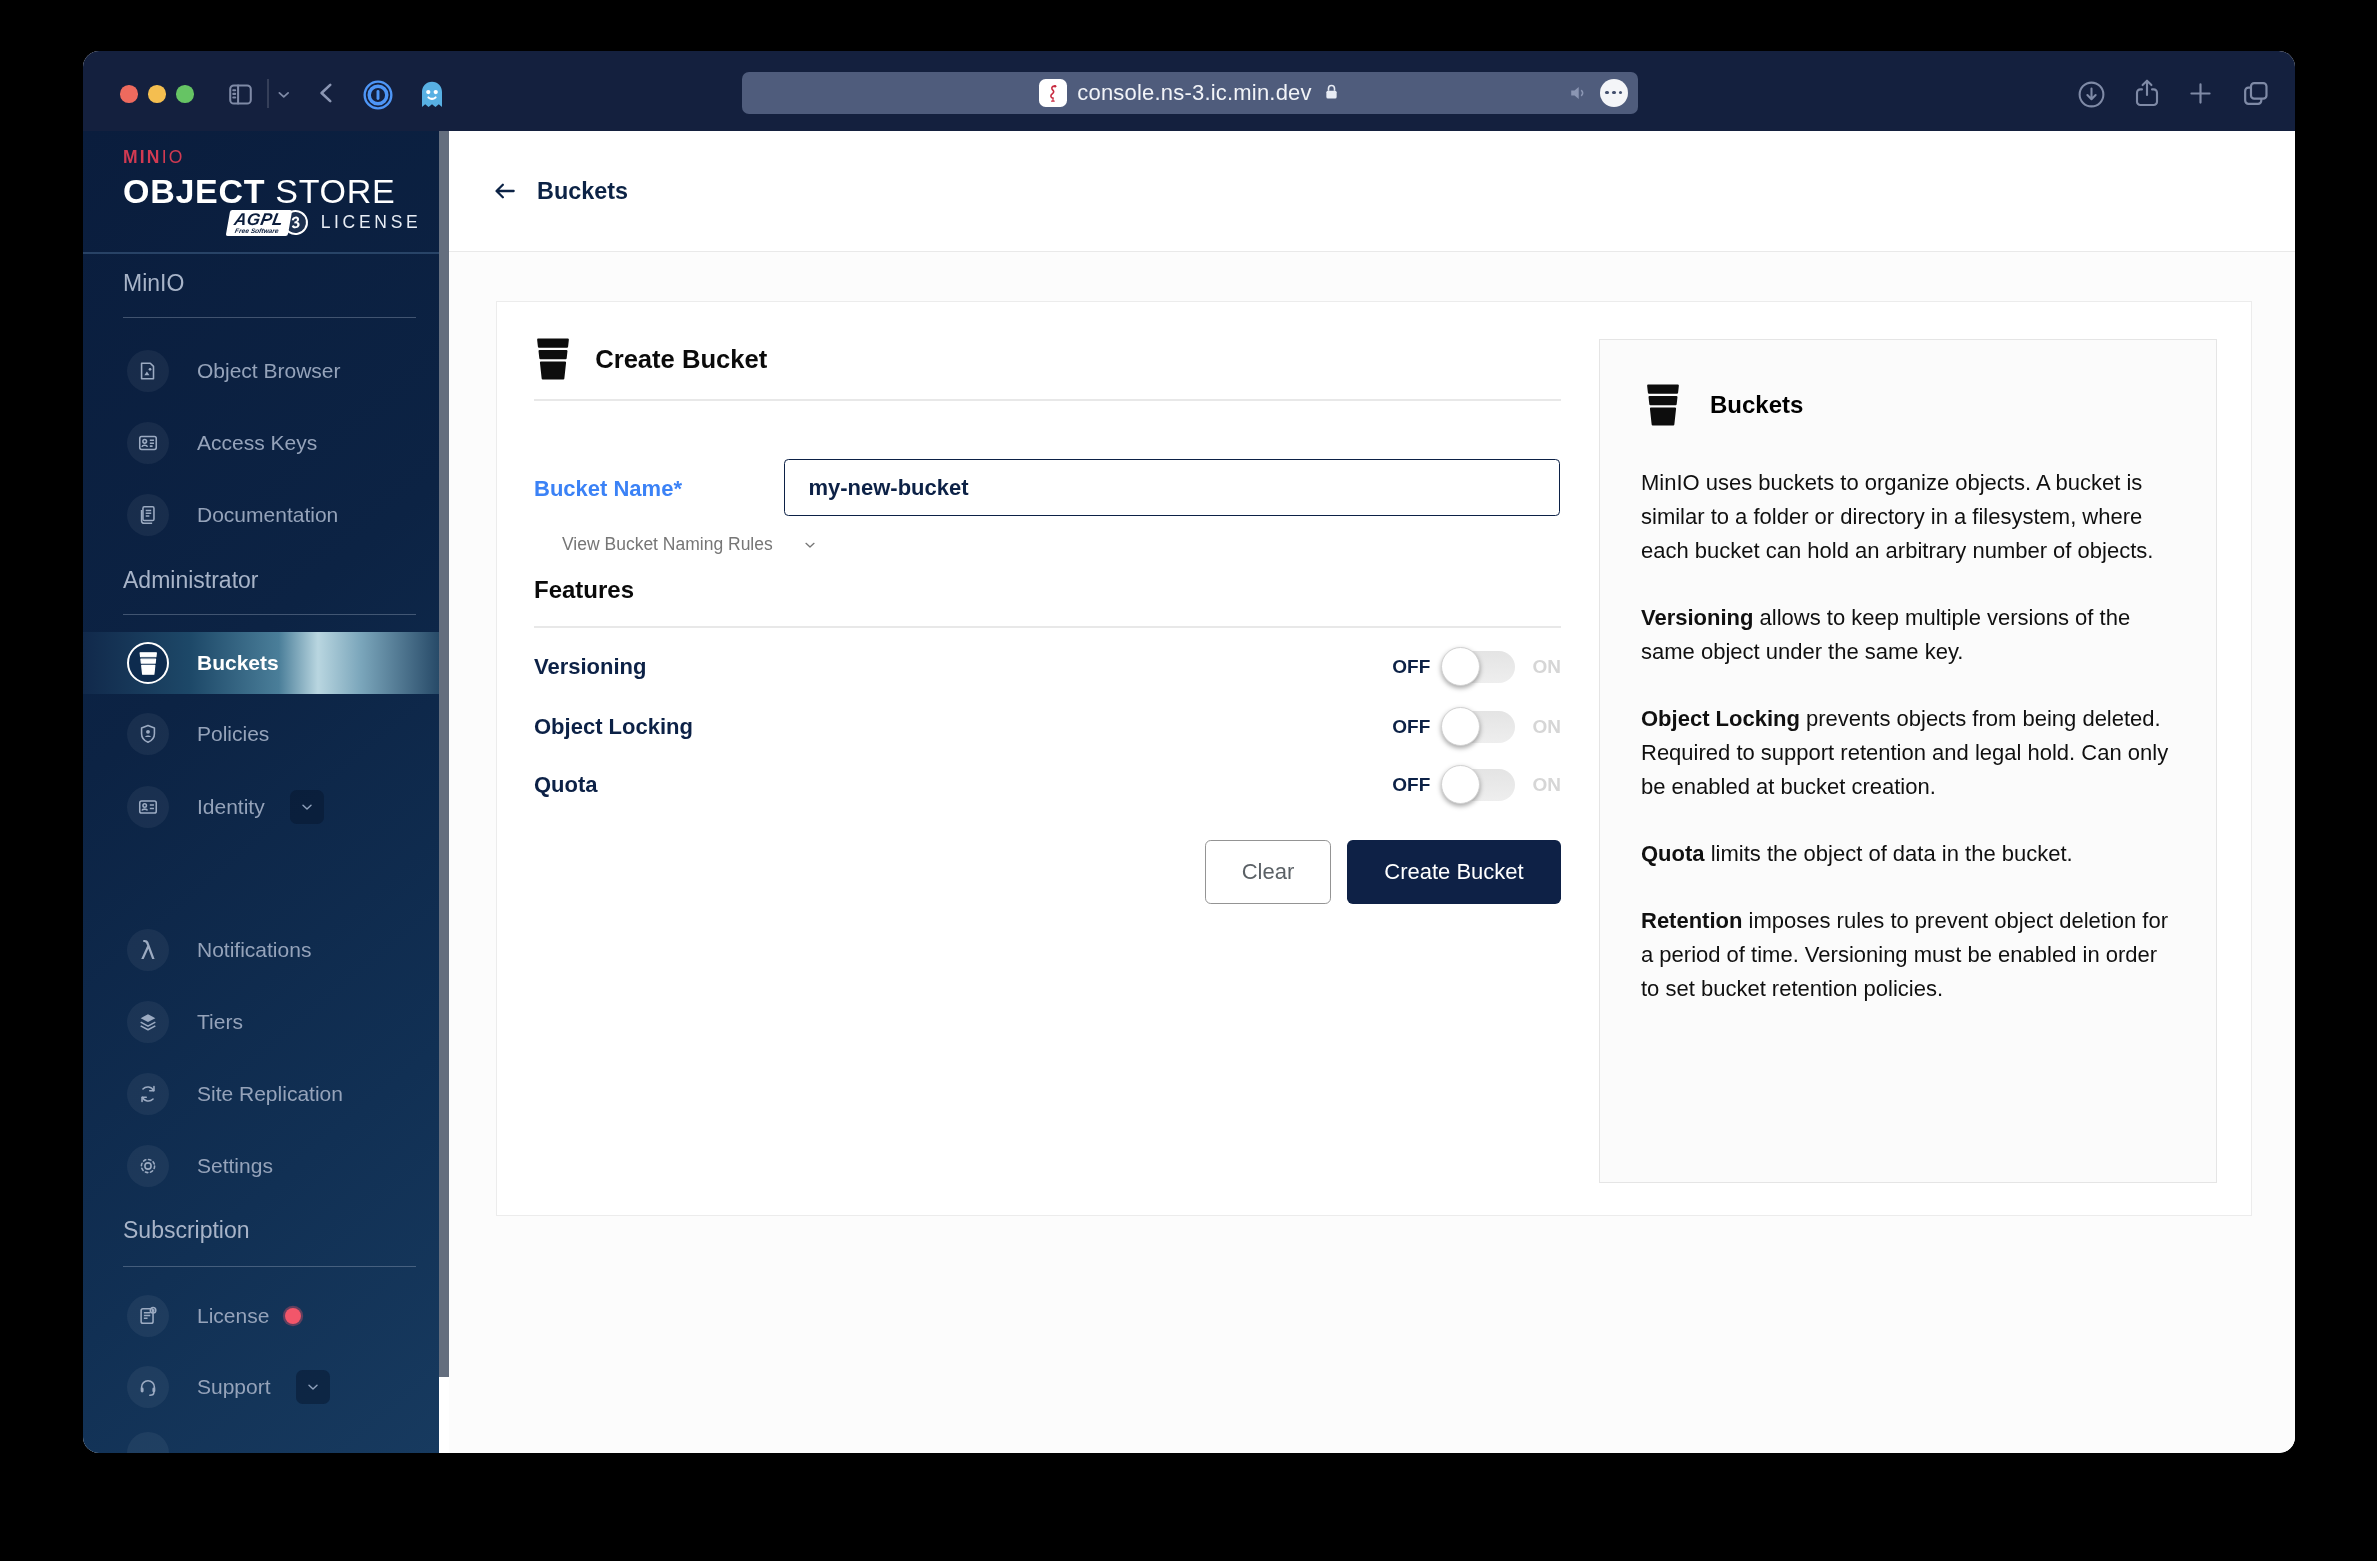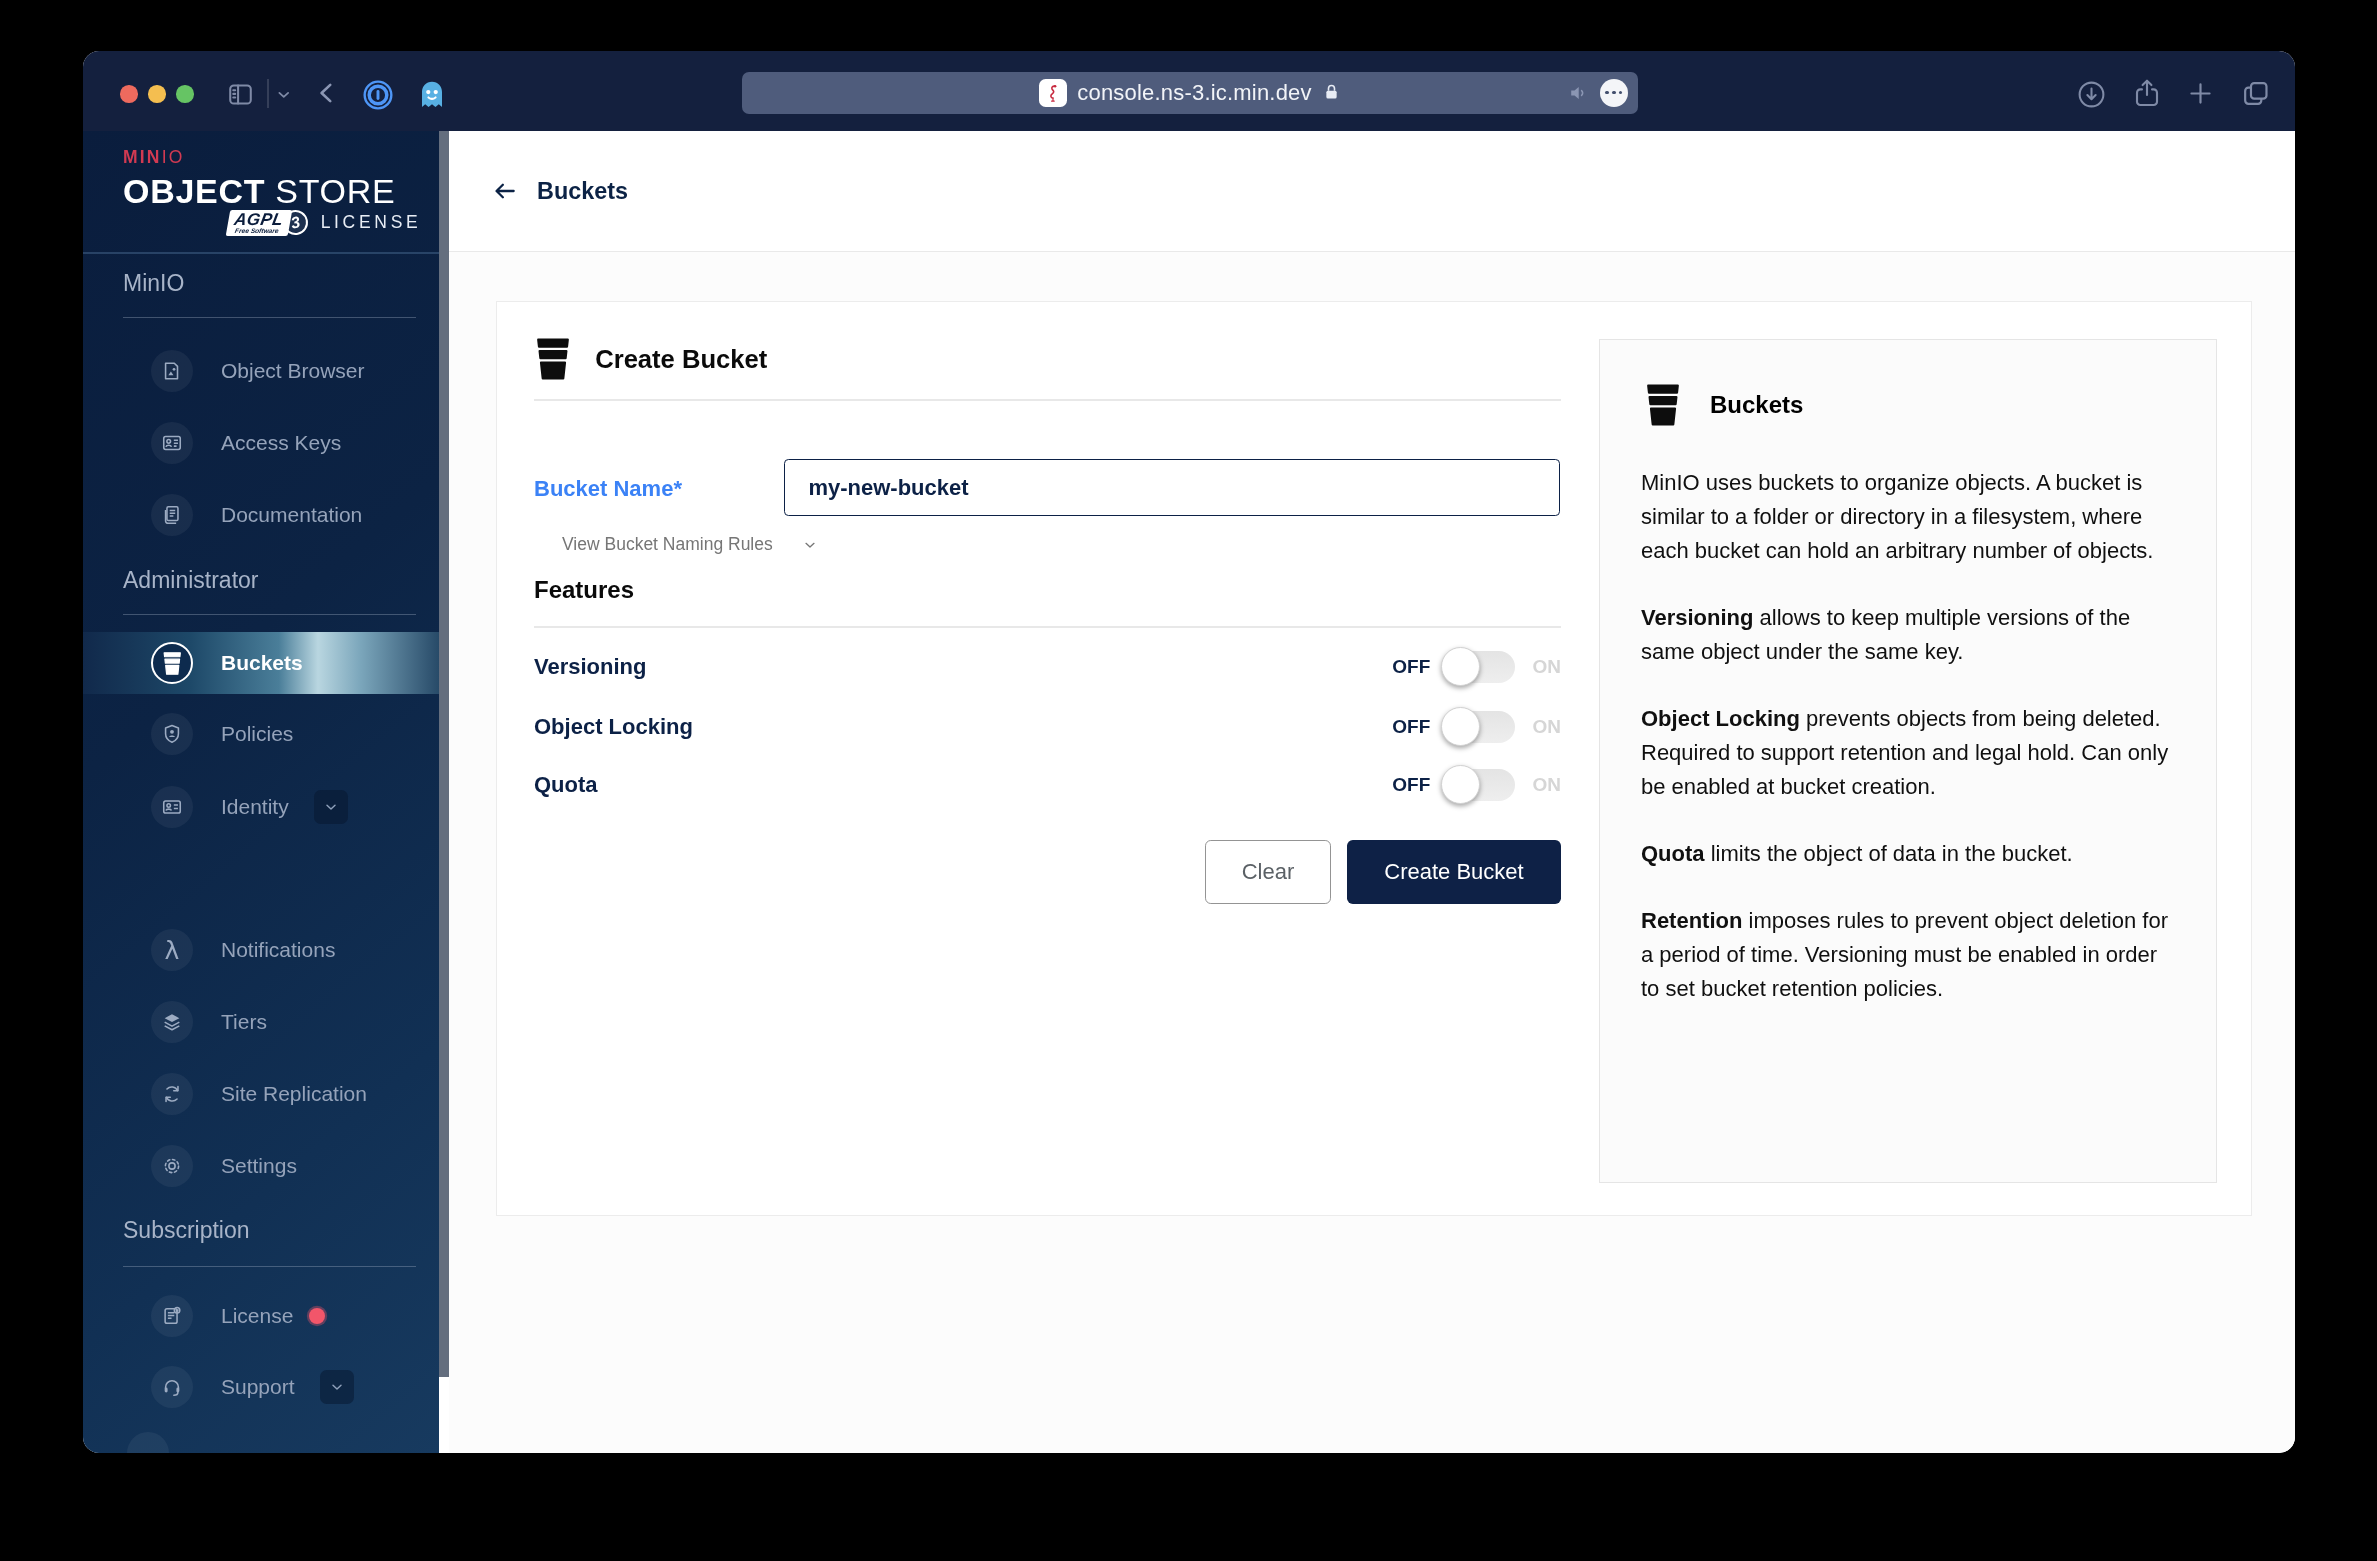--- a/index.html
+++ b/index.html
@@ -37,21 +37,21 @@
   .logo-title span{font-weight:300}
   .license-row{position:absolute;left:145px;top:79px;display:flex;align-items:center;gap:13px}
   .agpl{transform:skewX(-10deg);background:#fff;color:#0b1d3c;border-radius:2.2px;padding:0.7px 7.3px 1.5px 5.8px;text-align:center;line-height:1}
   .agpl .big{font-size:17px;font-weight:800;font-style:italic;letter-spacing:0.4px}
   .agpl .small{font-size:6.6px;font-weight:700;font-style:italic}
   .agpl3{margin-left:-7.3px;width:25px;height:25px;border:2.2px solid #fff;border-radius:50%;transform:rotate(-12deg);color:#fff;font-style:italic;font-weight:800;font-size:16px;display:flex;align-items:center;justify-content:center;background:rgba(255,255,255,.08)}
   .license-word{font-size:17.5px;letter-spacing:3.7px;font-weight:300;color:#e8edf5}
 
   .section-label{position:absolute;left:40px;font-size:23px;color:#a8b4c8}
   .section-line{position:absolute;left:40px;right:23.4px;height:0.7px;background:rgba(166,180,200,.35)}
-  .nav-item{position:absolute;left:0;right:0;height:72px;display:flex;align-items:center;padding-left:68px;color:#95a3ba;cursor:pointer}
+  .nav-item{position:absolute;left:0;right:0;height:72px;display:flex;align-items:center;padding-left:44px;color:#95a3ba;cursor:pointer}
   .nav-item .circle{width:42px;height:42px;border-radius:50%;background:rgba(255,255,255,.055);display:flex;align-items:center;justify-content:center;color:#9cabc2;flex:none}
   .nav-item .lbl{margin-left:28px;font-size:21px;white-space:nowrap}
   .nav-item.active{height:62px;color:#fff;
     background:linear-gradient(90deg,#11294b 0%,#1d4868 30%,#4a7e99 55%,#b9d6e0 66%,#7ba6bb 78%,#274a68 100%)}
   .nav-item.active .circle{background:#0d2b4e;border:2.2px solid #fff;color:#fff}
   .nav-chevron{margin-left:25px;width:34px;height:34px;border-radius:6.6px;background:rgba(6,22,46,.5);display:flex;align-items:center;justify-content:center;color:#8fa1bb}
   .alert-dot{margin-left:16px;width:16px;height:16px;border-radius:50%;background:#f2566a;box-shadow:0 0 0 2.2px rgba(242,86,106,.35)}
   .lambda{font-size:25px;line-height:1;color:inherit;font-family:"DejaVu Sans",sans-serif}
 
   

